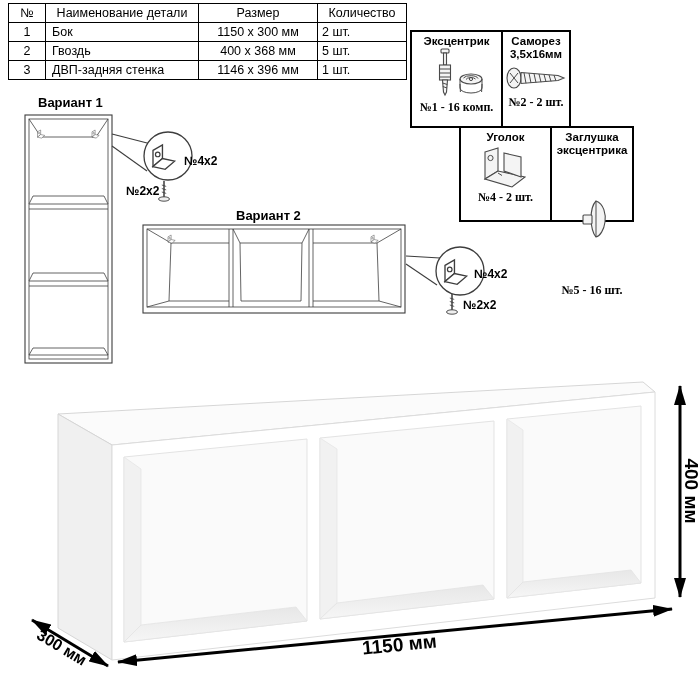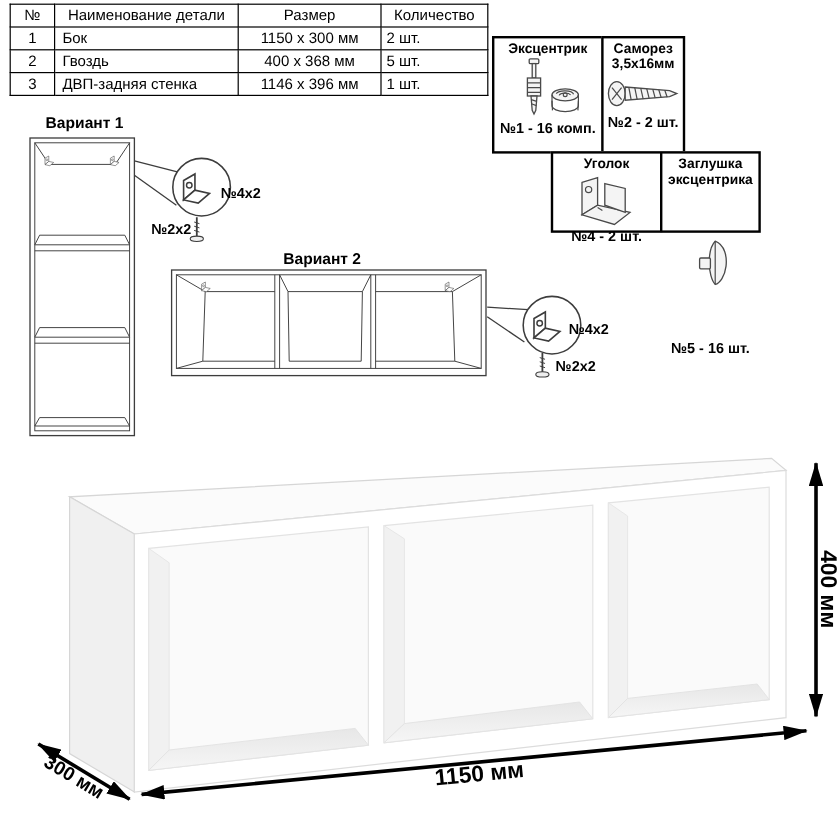--- a/index.html
+++ b/index.html
@@ -20,25 +20,25 @@
 
   
   .hw-row{position:absolute;display:flex;}
   .hw-row-top{left:410px;top:30px;}
   .hw-row-bottom{left:459px;top:126px;}
   .hw-cell{box-sizing:border-box;border:2px solid #000;background:#fff;
            display:flex;flex-direction:column;align-items:center;justify-content:space-between;
            padding:3px 2px 17px 2px;}
   .hw-cell + .hw-cell{margin-left:-2px;}
   .hw-row-top .hw-cell{height:98px;}
-  .hw-row-bottom .hw-cell{height:68px;}
+  .hw-row-bottom .hw-cell{height:96px;}
   .hw-w1{width:93px;} .hw-w2{width:70px;} .hw-w3{width:93px;}
   .hw-w4{width:93px;} .hw-w5{width:84px;gap:41px;}
   .hw-name{font-weight:bold;font-size:11.5px;line-height:1.12;text-align:center;}
-  .hw-qty{font-weight:bold;font-size:12px;white-space:nowrap;}
+  .hw-qty{font-weight:bold;font-size:12px;white-space:nowrap;font-family:Liberation Serif, serif;}
   .hw-icon{flex:1;display:flex;align-items:center;justify-content:center;}
 
   
   .ln{fill:none;stroke:#3d3d3d;stroke-width:1.1;}
   .lnt{fill:none;stroke:#3d3d3d;stroke-width:0.8;}
   .fw{fill:#fff;stroke:#3d3d3d;stroke-width:0.8;}
   .vlabel{font:bold 13px "Liberation Sans",sans-serif;fill:#000;}
   .clabel{font:bold 12px "Liberation Sans",sans-serif;fill:#000;}
   .dim-big{font:bold 19px "Liberation Sans",sans-serif;fill:#000;}
   .dim-mid{font:bold 16px "Liberation Sans",sans-serif;fill:#000;}

